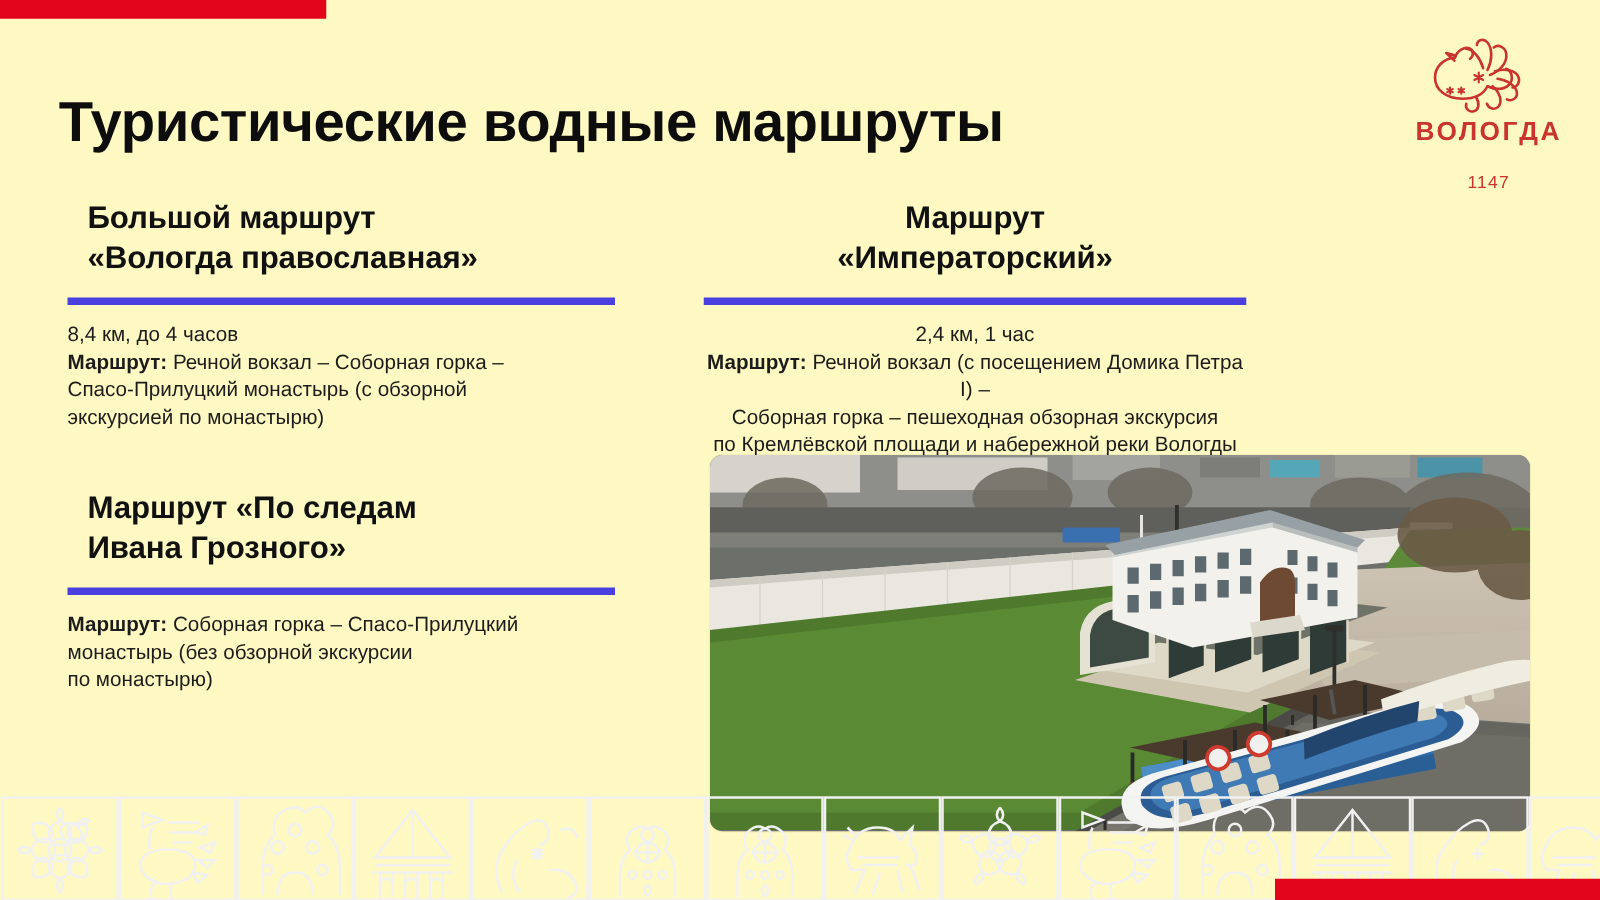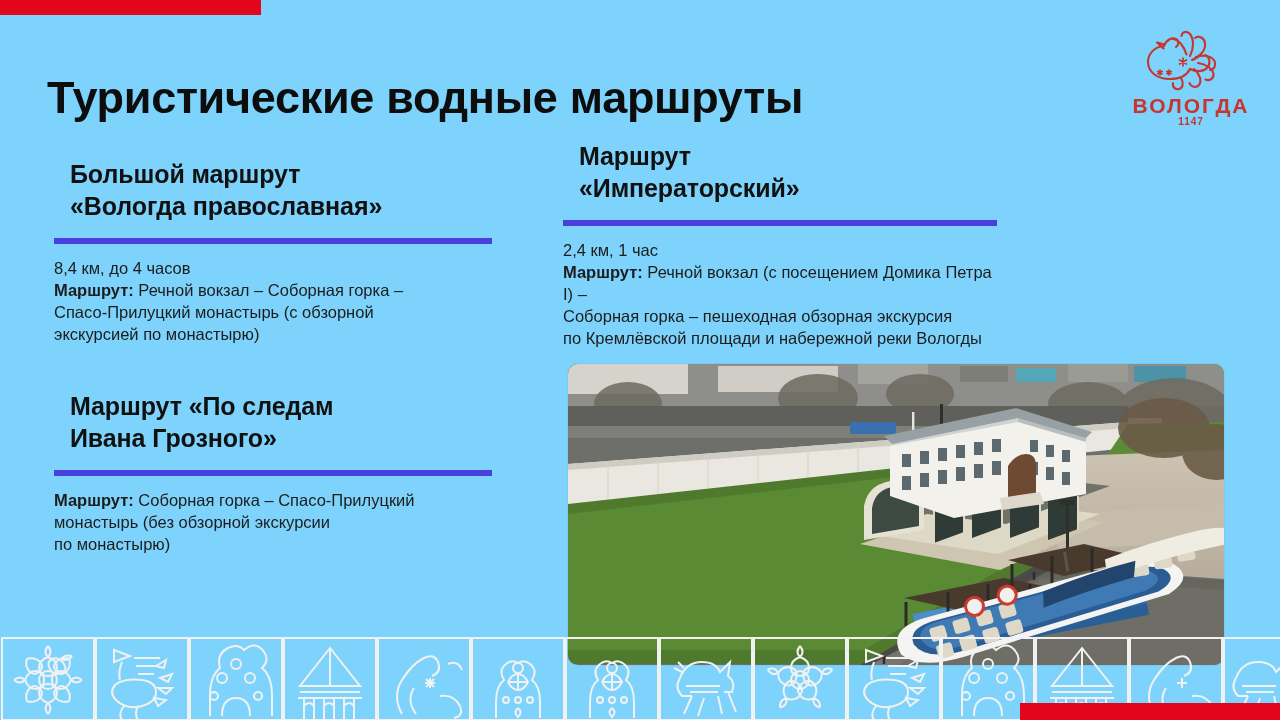--- a/index.html
+++ b/index.html
@@ -3,21 +3,21 @@
 <meta charset="utf-8">
 <style>
   html,body{margin:0;padding:0;}
   body{
     width:1280px;height:720px;
     background:#ffffff;
     font-family:"Liberation Sans","DejaVu Sans",sans-serif;
     overflow:hidden;
     position:relative;
   }
-  .slide{position:absolute;inset:0;background:#7dd3fc;overflow:hidden;}
+  .slide{position:absolute;inset:0;background:#fef9c3;overflow:hidden;}
 
   
   .top-bar{
     position:absolute;left:0;top:0;width:261px;height:15px;
     background:#e3051b;
   }
 
   
   .bottom-bar{
     position:absolute;right:0;bottom:0;width:260px;height:17px;
@@ -29,22 +29,22 @@
     position:absolute;left:1126px;top:26px;width:130px;height:112px;
     text-align:center;color:#c8352f;
   }
   .logo-mark{width:130px;height:68px;display:block;}
   .logo-word{
     font-size:21px;font-weight:bold;letter-spacing:2.0px;
     color:#c8352f;line-height:1;margin-top:1px;
     font-family:"Liberation Sans",sans-serif;
   }
   .logo-year{
-    font-size:10px;font-weight:bold;letter-spacing:1px;
-    color:#c8352f;margin-top:0;
+    font-size:14px;font-weight:normal;letter-spacing:1px;
+    color:#c8352f;margin-top:21px;
   }
 
   
   .page-title{
     position:absolute;left:47px;top:44px;
     font-size:45px;font-weight:bold;color:#0d0d0d;
     letter-spacing:-0.3px;line-height:1.05;white-space:nowrap;
   }
 
   
@@ -61,21 +61,21 @@
     margin-top:14px;font-size:16.5px;color:#1c1c1c;line-height:1.33;
   }
   .block-body .dist{display:block;}
   .block-body .route{display:block;white-space:pre-line;}
   .block-body b{font-weight:bold;}
 
   #block-big{left:54px;top:142px;width:438px;}
   #block-big .rule{width:438px;}
   #block-ivan{left:54px;top:374px;width:438px;}
   #block-ivan .rule{width:438px;}
-  #block-imper{left:563px;top:124px;width:434px;}
+  #block-imper{left:563px;top:142px;width:434px;text-align:center;}
   #block-imper .rule{width:434px;}
 
   
   .photo{
     position:absolute;left:568px;top:364px;width:656px;height:301px;
     border-radius:10px;overflow:hidden;
     box-shadow:0 0 0 1px rgba(0,0,0,0.04);
     background:#6d6f6b;
   }
   .photo svg{display:block;width:100%;height:100%;}

